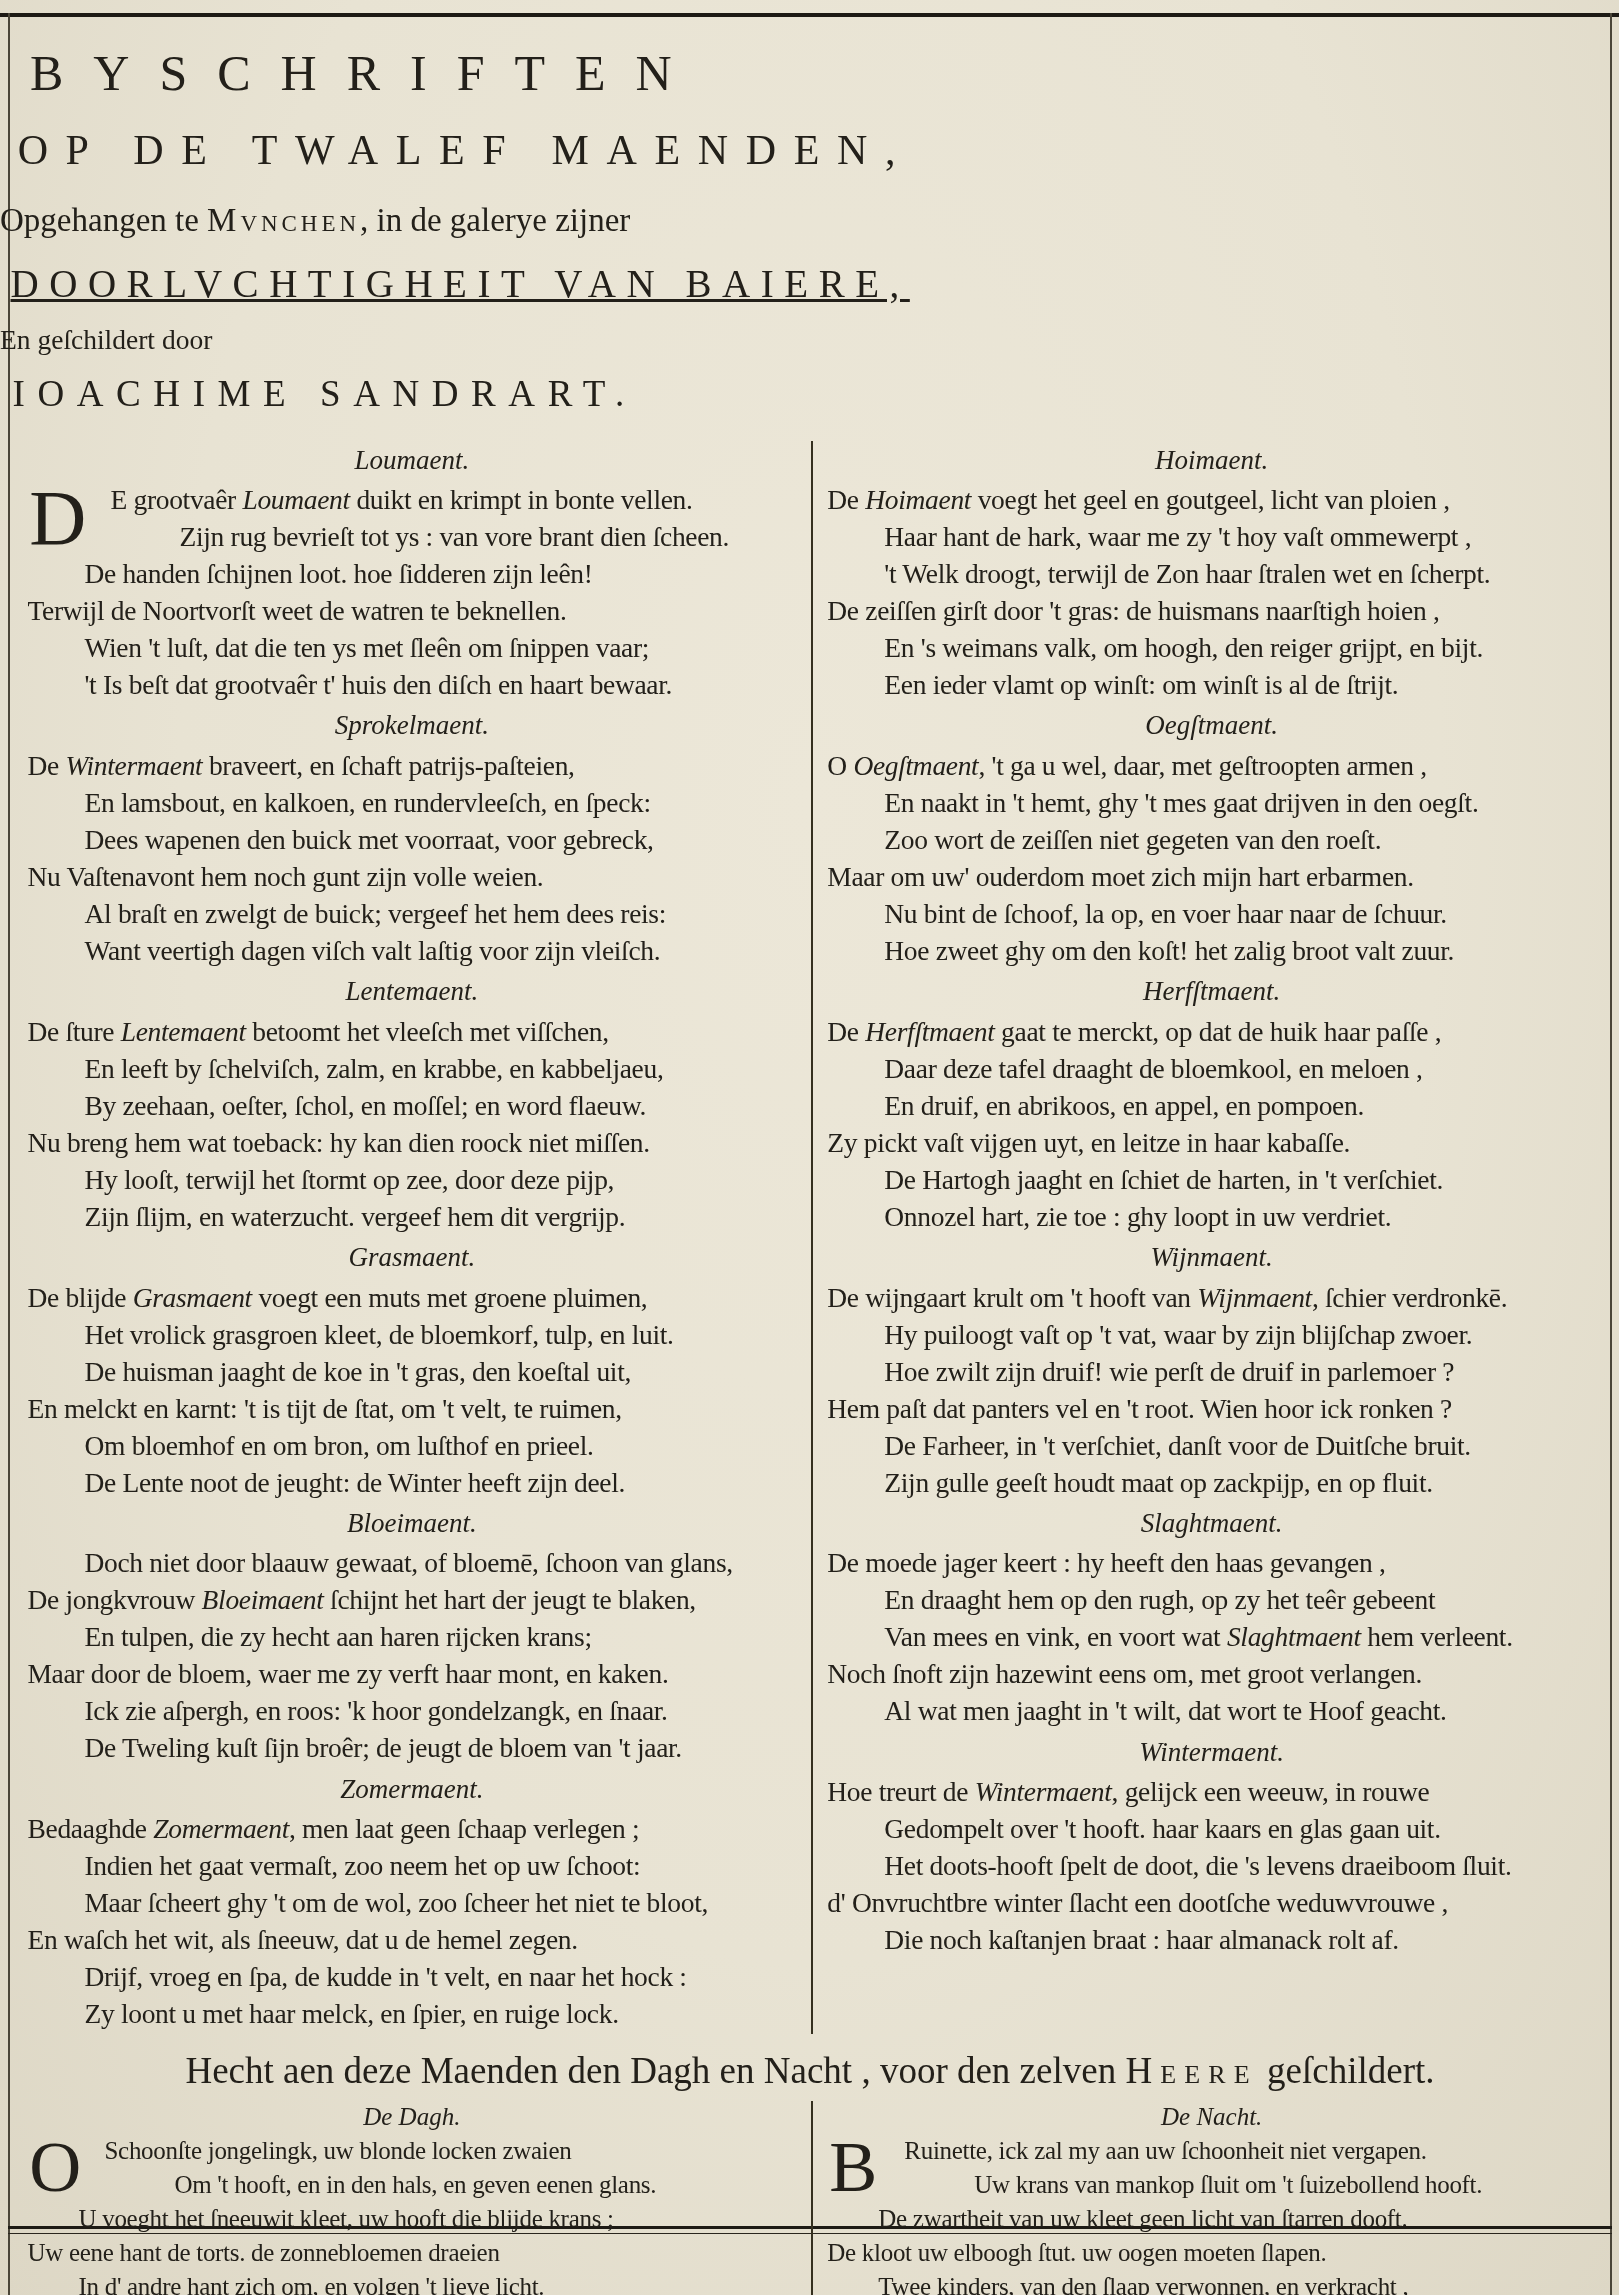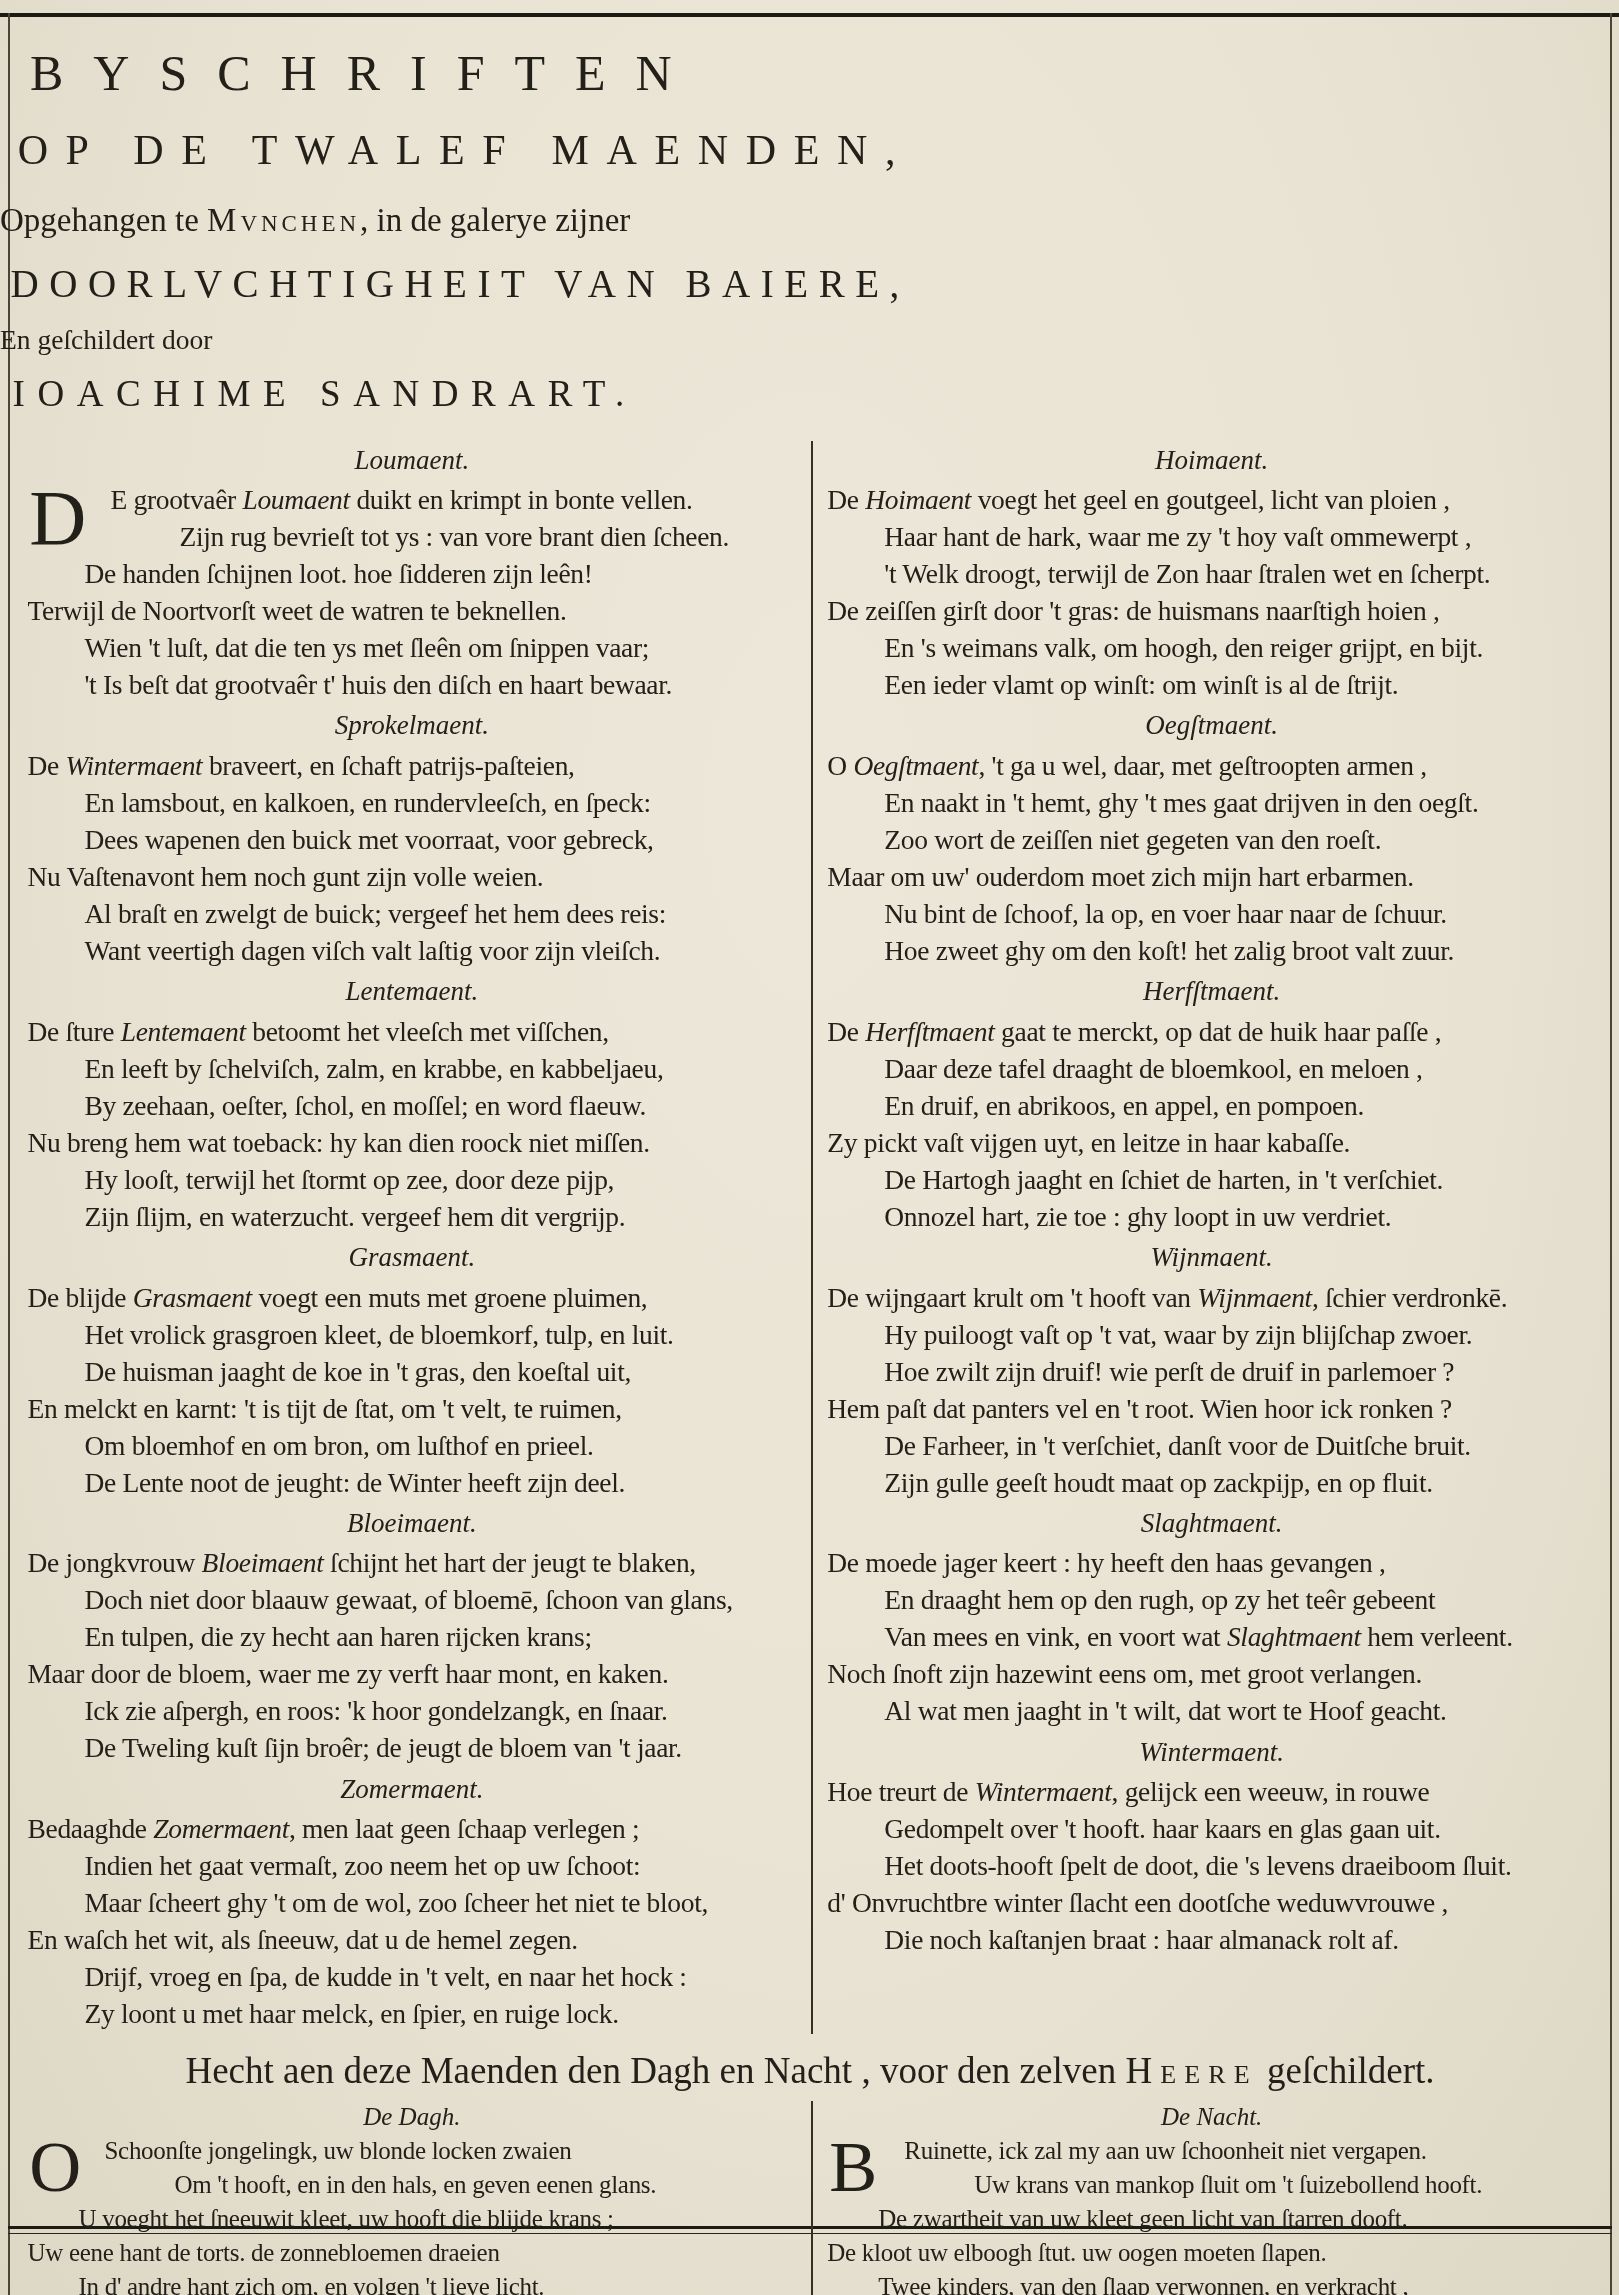--- a/index.html
+++ b/index.html
@@ -18,21 +18,21 @@
   .frame-left{position:absolute;left:8.3px;top:13px;bottom:0;width:1.8px;background:#4a4538;}
   .frame-right{position:absolute;right:8.3px;top:13px;bottom:0;width:1.8px;background:#4a4538;}
   .bottom-rule{position:absolute;left:8.3px;right:8.3px;top:2226px;height:3.7px;
     border-top:3.7px solid #1d1a14;border-bottom:1.8px solid #2a261e;}
   .content{position:absolute;left:0;right:0;top:16.5px;}
 
   .masthead{padding-top:27.5px;}
   .t1{font-size:50px;letter-spacing:.60em;margin-left:.6em;}
   .t2{font-size:42px;letter-spacing:.42em;margin-left:.42em;margin-top:24px;}
   .t3{font-size:33px;margin-top:27.5px;}
-  .t4{font-size:39px;letter-spacing:.27em;margin-left:.27em;margin-top:22px;}
+  .t4{font-size:39px;letter-spacing:.27em;margin-left:.27em;margin-top:22px;text-decoration:underline;}
   .t5{font-size:27.5px;margin-top:18.4px;}
   .t6{font-size:37px;letter-spacing:.34em;margin-left:.34em;margin-top:16.5px;}
   .smallcaps{font-variant:small-caps;letter-spacing:.12em;}
 
   .cols{display:flex;margin:22px 24px 0 27.5px;}
   .col{flex:1 1 0;min-width:0;}
   .divider{width:1.8px;background:#35301f;margin:3.7px 14.7px 0 14.7px;}
 
   .stanza{margin-bottom:1.8px;}
   .stanza-head{
@@ -129,22 +129,22 @@
             <div class="line ind"><span>Het vrolick grasgroen kleet, de bloemkorf, tulp, en luit.</span></div>
             <div class="line ind"><span>De huisman jaaght de koe in 't gras, den koeſtal uit,</span></div>
             <div class="line"><span>En melckt en karnt: 't is tijt de ſtat, om 't velt, te ruimen,</span></div>
             <div class="line ind"><span>Om bloemhof en om bron, om luſthof en prieel.</span></div>
             <div class="line ind"><span>De Lente noot de jeught: de Winter heeft zijn deel.</span></div>
           </div>
         </div>
       <div class="stanza">
           <div class="stanza-head">Bloeimaent.</div>
           <div class="stanza-body">
+            <div class="line ind"><span>Doch niet door blaauw gewaat, of bloemē, ſchoon van glans,</span></div>
             <div class="line"><span>De jongkvrouw </span><i>Bloeimaent</i><span> ſchijnt het hart der jeugt te blaken,</span></div>
-            <div class="line ind"><span>Doch niet door blaauw gewaat, of bloemē, ſchoon van glans,</span></div>
             <div class="line ind"><span>En tulpen, die zy hecht aan haren rijcken krans;</span></div>
             <div class="line"><span>Maar door de bloem, waer me zy verft haar mont, en kaken.</span></div>
             <div class="line ind"><span>Ick zie aſpergh, en roos: 'k hoor gondelzangk, en ſnaar.</span></div>
             <div class="line ind"><span>De Tweling kuſt ſijn broêr; de jeugt de bloem van 't jaar.</span></div>
           </div>
         </div>
       <div class="stanza">
           <div class="stanza-head">Zomermaent.</div>
           <div class="stanza-body">
             <div class="line"><span>Bedaaghde </span><i>Zomermaent</i><span>, men laat geen ſchaap verlegen ;</span></div>

